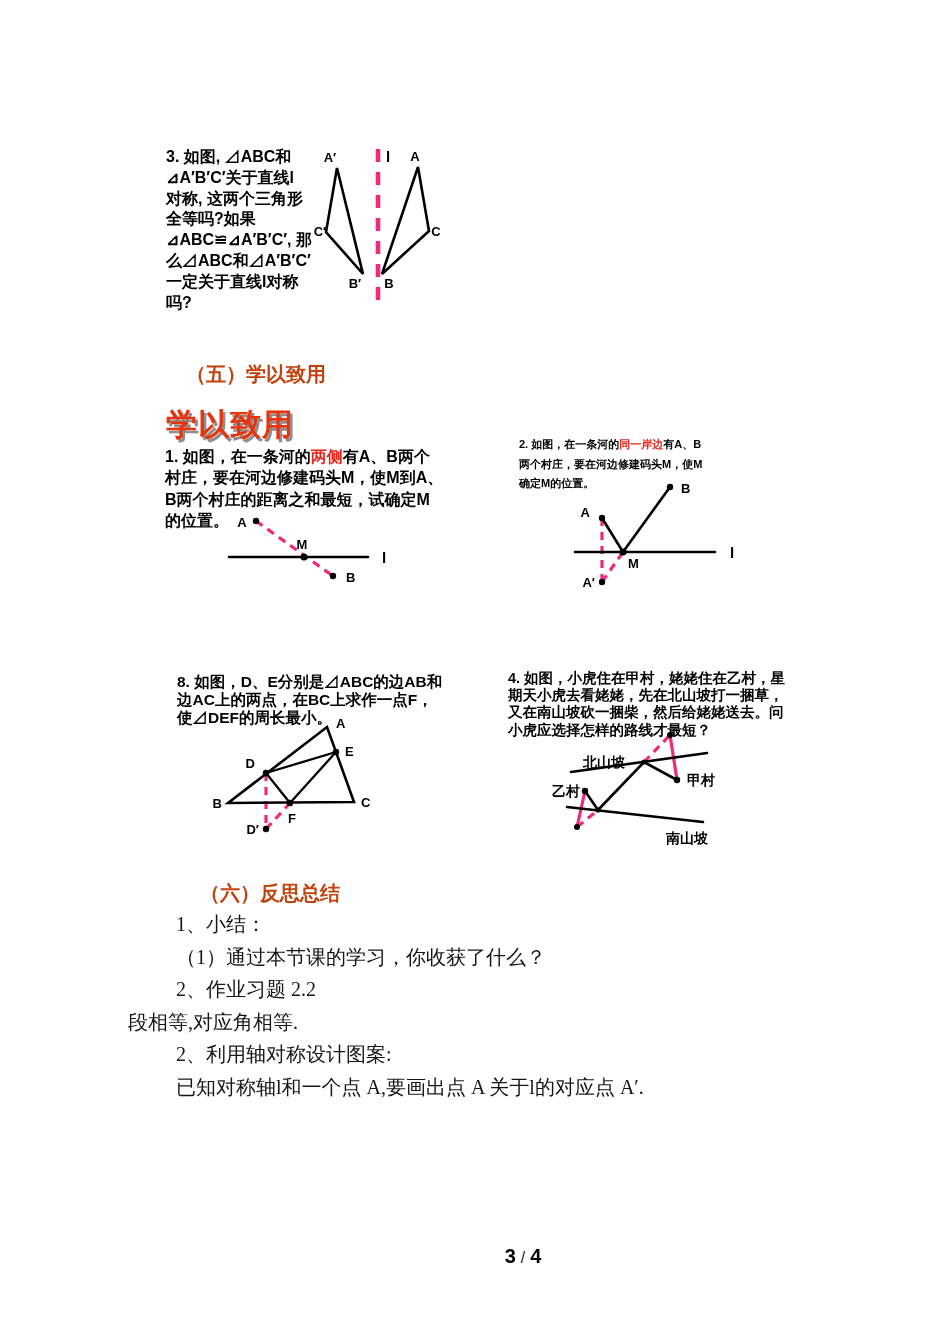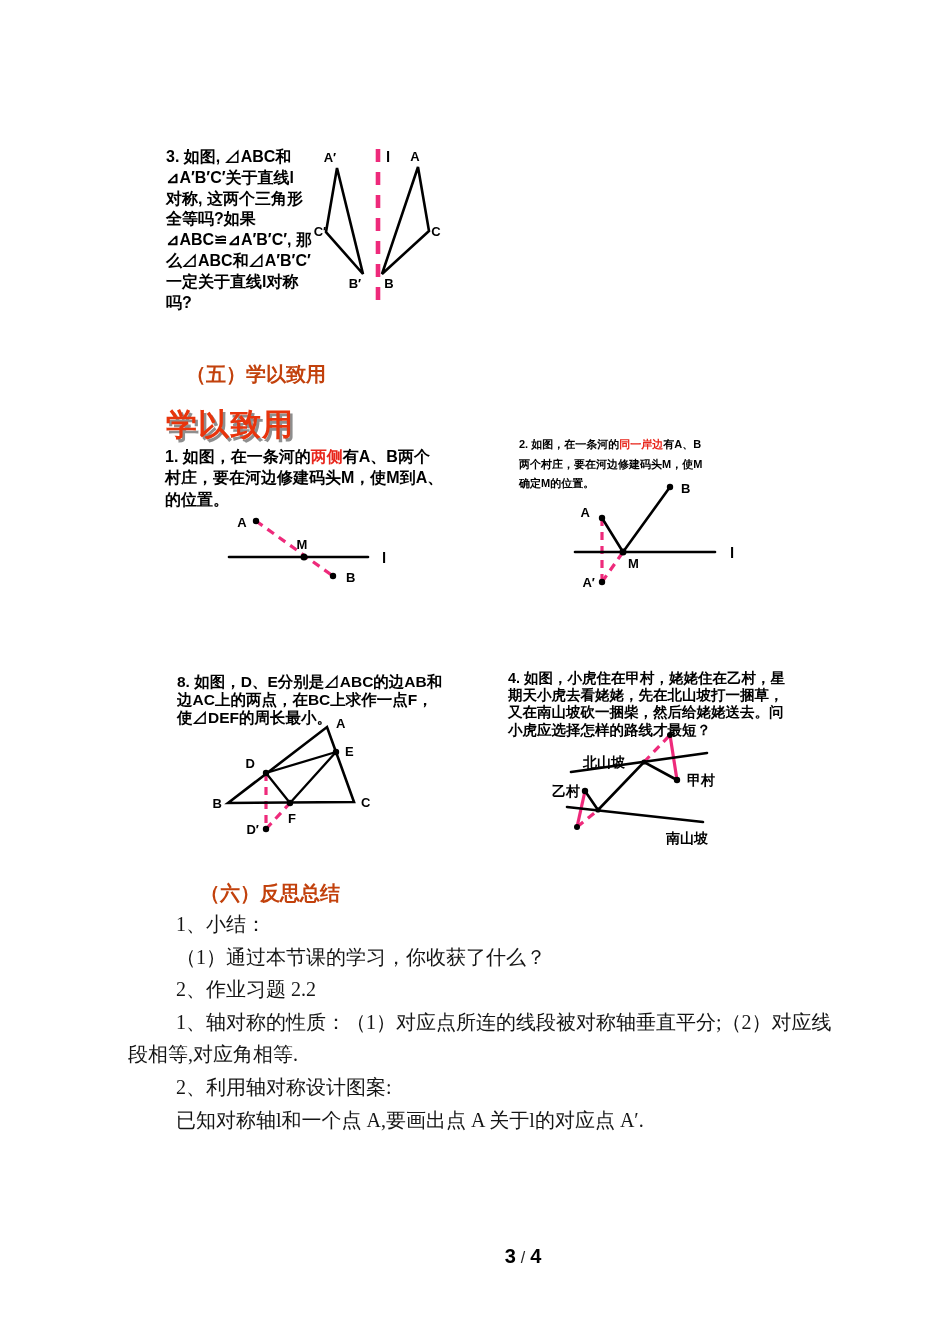--- a/index.html
+++ b/index.html
@@ -79,20 +79,21 @@
     <text x="84" y="145" font-size="13" text-anchor="middle">B</text>
   </svg>
 
   <div class="sec-head sec5-head">（五）学以致用</div>
 
   <div class="banner">学以致用</div>
 
   <div class="prob p1">
     <div><span>1. 如图，在一条河的</span><span class="red">两侧</span><span>有A、B两个</span></div>
     <div>村庄，要在河边修建码头M，使M到A、</div>
+    <div>B两个村庄的距离之和最短，试确定M</div>
     <div>的位置。</div>
   </div>
 
   <svg class="fig" style="left:222px; top:506px;" width="180" height="95" viewBox="0 0 180 95">
     <line class="mdash" x1="34" y1="15" x2="111" y2="70"></line>
     <line class="kline" x1="7" y1="51" x2="146" y2="51"></line>
     <circle class="dot" cx="34" cy="15" r="3.2"></circle>
     <circle class="dot" cx="82" cy="51" r="3.5"></circle>
     <circle class="dot" cx="111" cy="70" r="3.2"></circle>
     <text x="20" y="21" font-size="13" text-anchor="middle">A</text>
@@ -178,21 +179,20 @@
     <text x="42" y="73" font-size="14" text-anchor="end">乙村</text>
     <text x="128" y="120" font-size="14">南山坡</text>
   </svg>
 
   <div class="sec-head sec6-head">（六）反思总结</div>
 
   <div class="body6">
     <div class="ind">1、小结：</div>
     <div class="ind">（1）通过本节课的学习，你收获了什么？</div>
     <div class="ind">2、作业习题 2.2</div>
-    <div class="ind">1、轴对称的性质：（1）对应点所连的线段被对称轴垂直平分;（2）对应线</div>
     <div>段相等,对应角相等.</div>
     <div class="ind">2、利用轴对称设计图案:</div>
     <div class="ind">已知对称轴l和一个点 A,要画出点 A 关于l的对应点 A′.</div>
   </div>
 
   <div class="footer">
     <span class="num">3</span><span class="sep">/</span><span class="num">4</span>
   </div>
 
 </div>

